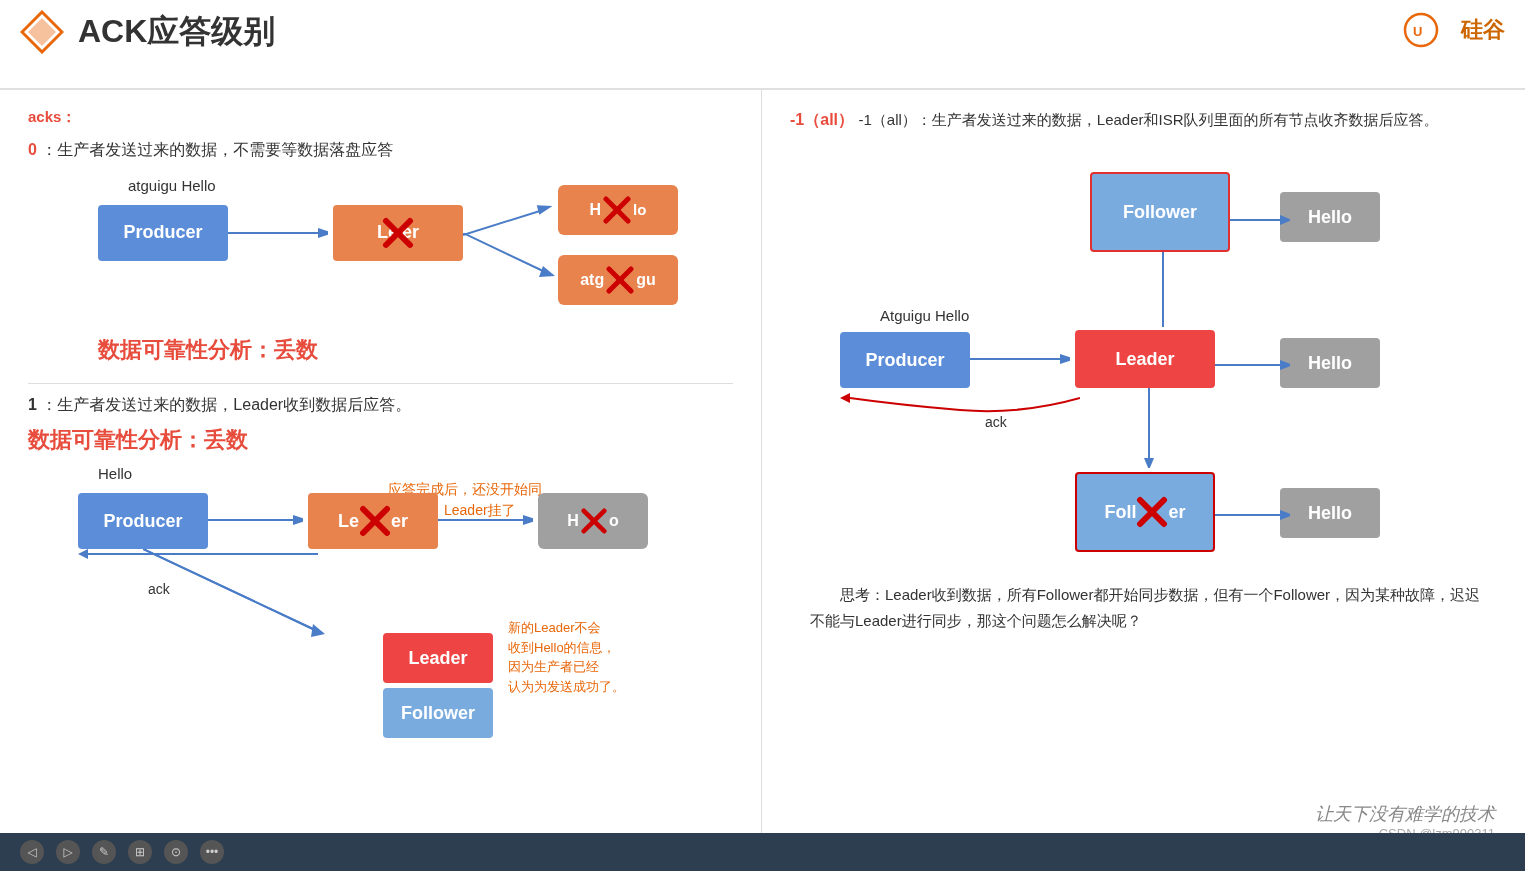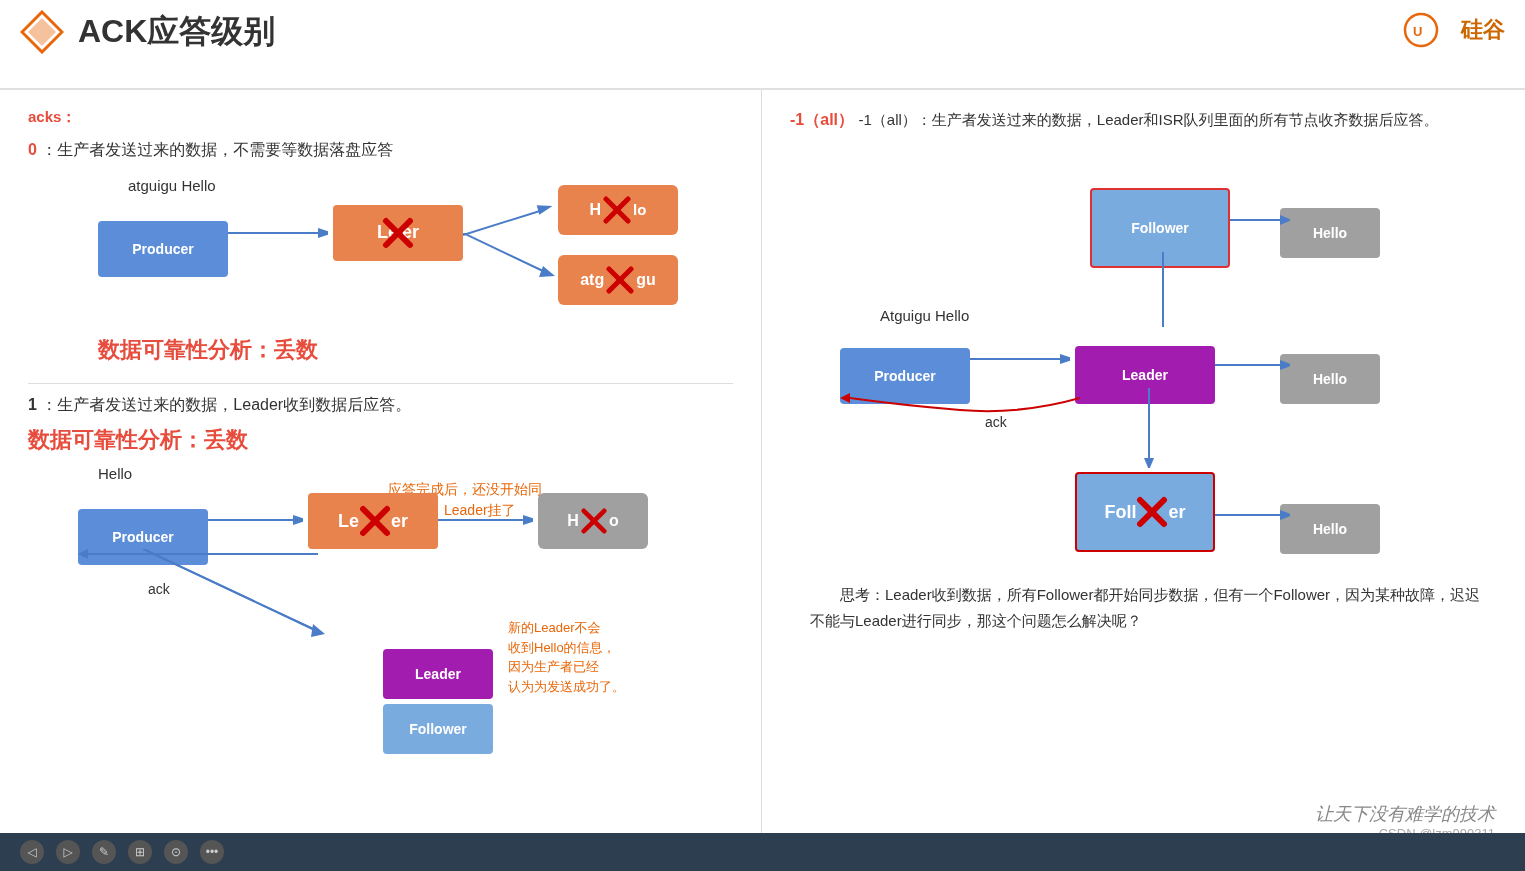--- a/index.html
+++ b/index.html
@@ -79,31 +79,30 @@
     .section-title b {
       font-weight: bold;
     }
 
     
     .box {
       border-radius: 4px;
       display: flex;
       align-items: center;
       justify-content: center;
-      font-size: 14px;
+      font-size: 18px;
       font-weight: bold;
       color: #fff;
       position: absolute;
-      margin-top: 16px;
     }
     .box-blue {
       background: #5b8dd9;
     }
     .box-orange {
-      background: #a21caf;
+      background: #ef4444;
     }
     .box-gray {
       background: #a0a0a0;
     }
     .box-blue-light {
       background: #7aabdf;
     }
 
     
     .analysis-text {

